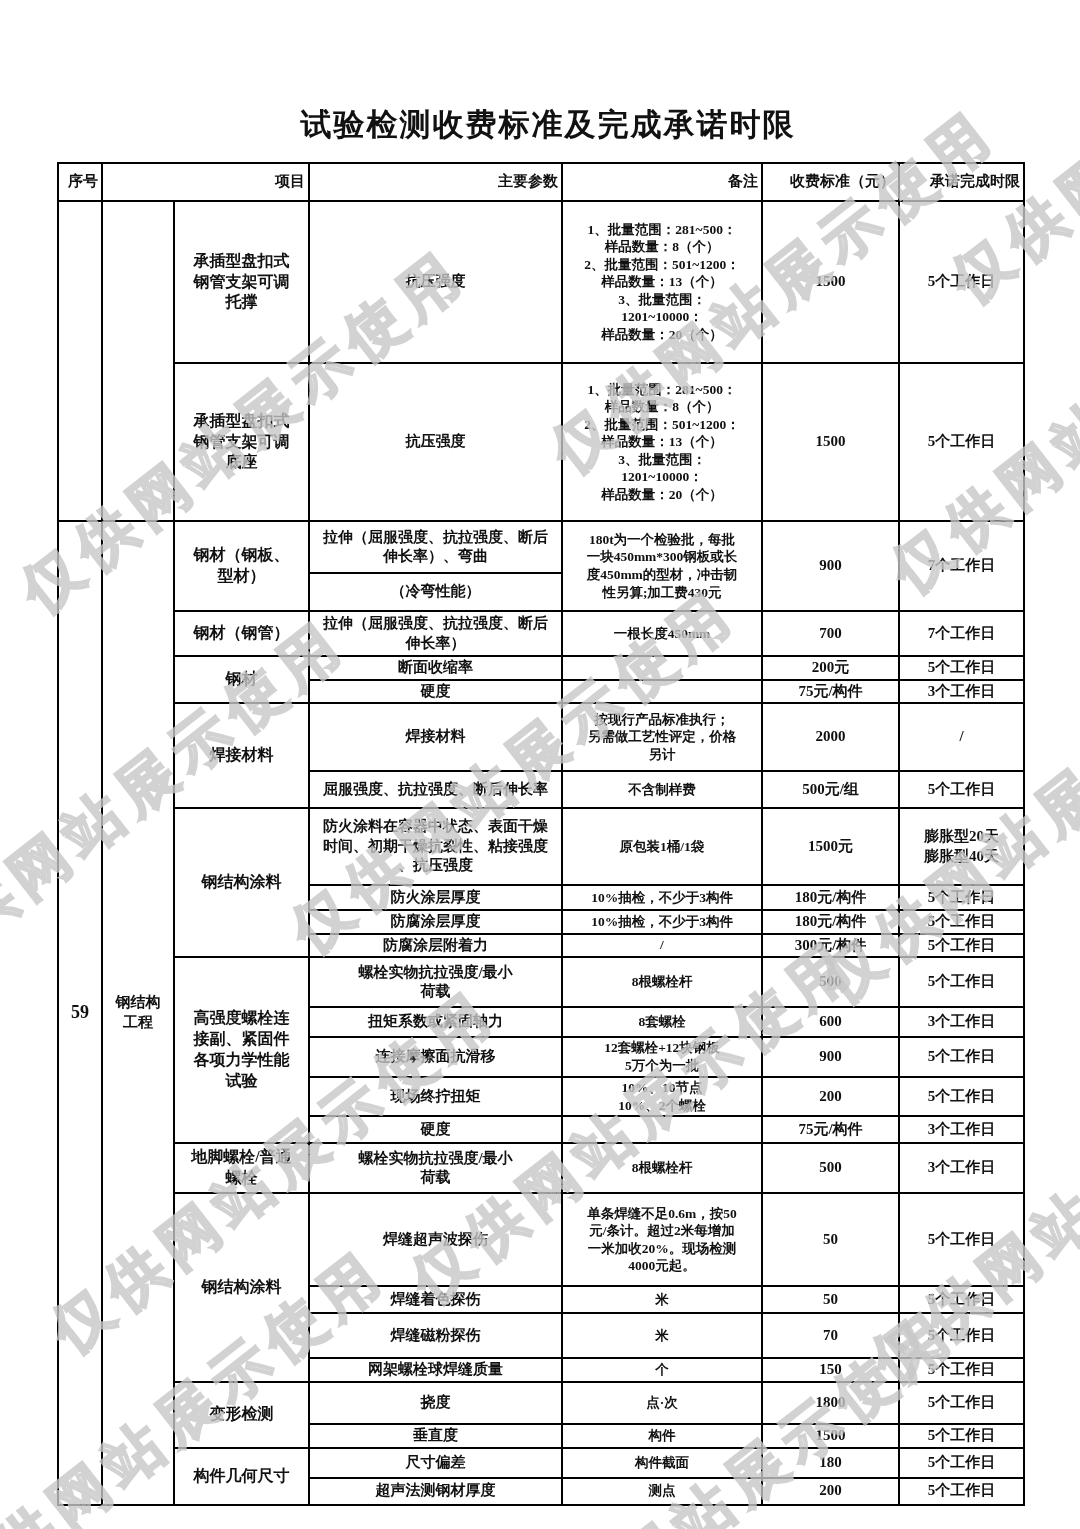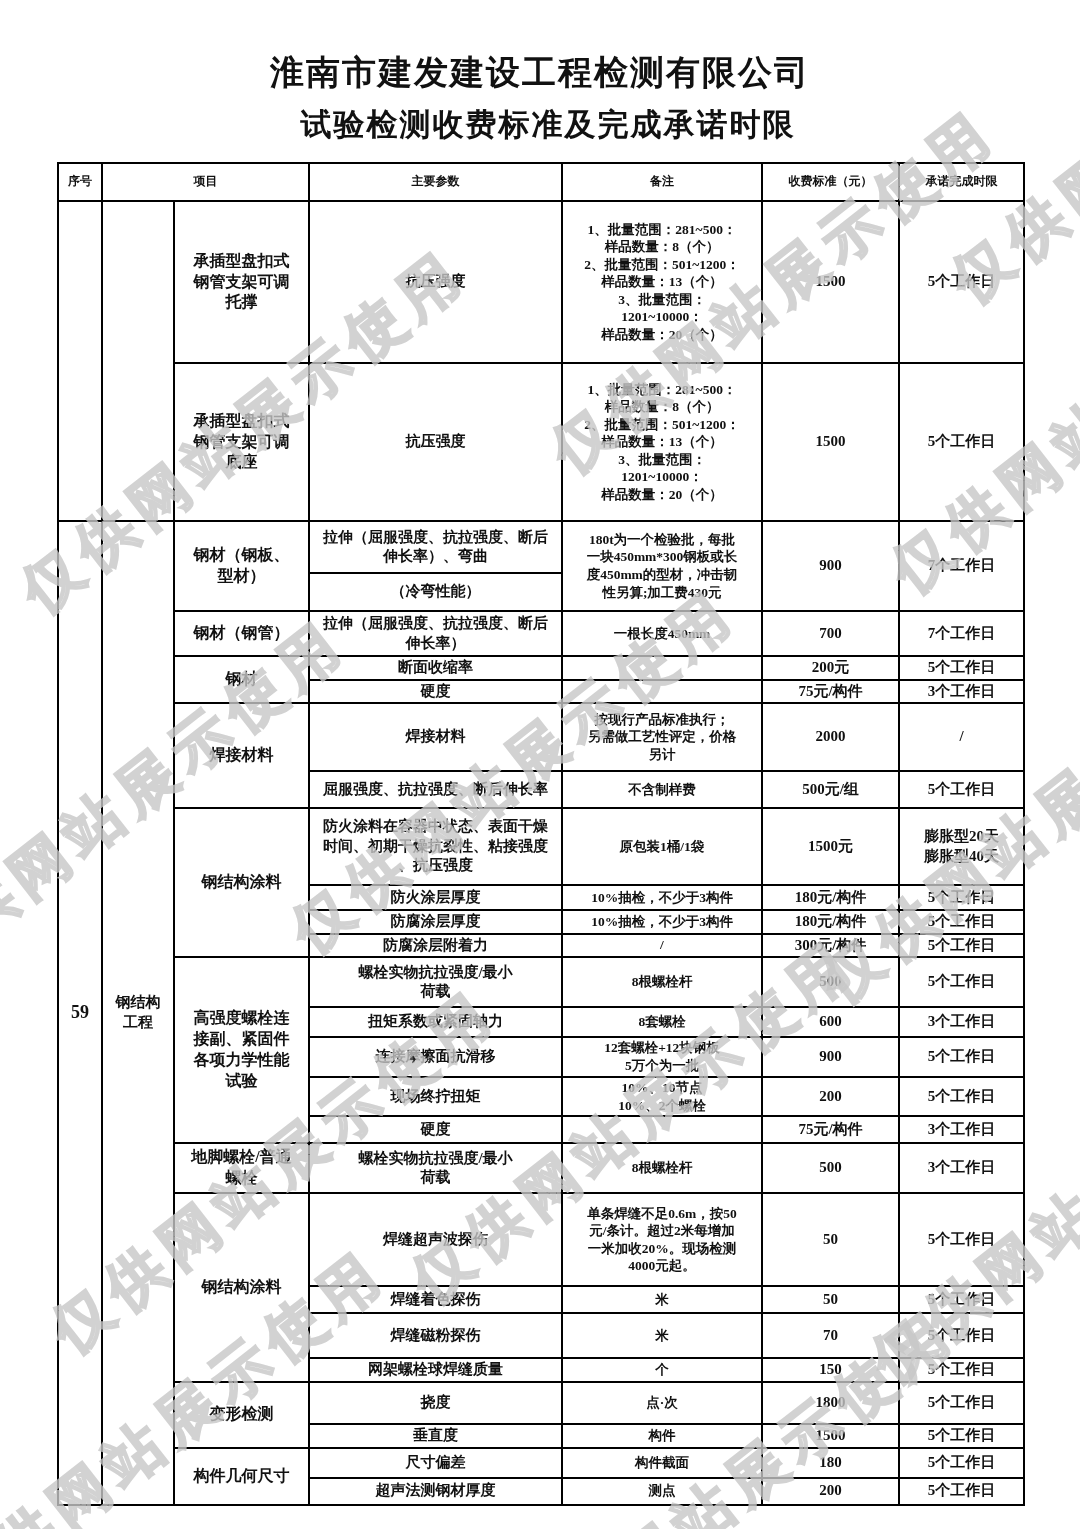--- a/index.html
+++ b/index.html
@@ -7,21 +7,21 @@
         font-family:"Liberation Serif","DejaVu Serif",serif;color:#111;overflow:hidden;margin:0 auto;}
   .title1{position:absolute;top:50px;left:0;width:100%;text-align:center;
           font-size:34px;font-weight:700;letter-spacing:2px;}
   .title2{position:absolute;top:104px;left:8px;width:100%;text-align:center;
           font-size:31px;font-weight:700;letter-spacing:2px;}
   table.doc{position:absolute;left:57px;top:162px;width:966px;border-collapse:collapse;
             table-layout:fixed;z-index:2;}
   table.doc td,table.doc th{border:2px solid #000;padding:1px 3px;text-align:center;
             vertical-align:middle;white-space:pre-line;font-weight:600;line-height:1.3;
             overflow:hidden;}
-  table.doc th{font-size:12px;font-weight:700;}
+  table.doc th{font-size:15px;font-weight:700;text-align:right;}
   .serial{font-size:18px;}
   .category{font-size:15px;}
   .project{font-size:16px;}
   .param{font-size:15px;}
   .remark{font-size:13.5px;}
   .remark-left{text-align:left;line-height:1.52;padding-left:5px;}
   .fee{font-size:15px;}
   .time{font-size:15px;}
   .footer{position:absolute;top:1478px;left:0;width:100%;text-align:center;
           font-size:20px;font-weight:600;letter-spacing:3px;z-index:2;}
@@ -30,21 +30,20 @@
   .wm{position:absolute;font-family:"Liberation Sans","DejaVu Sans",sans-serif;
       font-size:58px;font-weight:700;letter-spacing:10px;white-space:nowrap;
       color:transparent;-webkit-text-stroke:2.5px #c7c7c7;
       transform:rotate(-38deg);transform-origin:left center;opacity:.8;}
 </style>
 </head>
 <body>
 
 <div class="page">
 
-  <div class="title1">淮南市建发建设工程检测有限公司</div>
   <div class="title2">试验检测收费标准及完成承诺时限</div>
 
   <table class="doc">
     <colgroup>
       <col style="width:44px">
         <col style="width:72px">
         <col style="width:135px">
       <col style="width:253px">
         <col style="width:200px">
         <col style="width:137px">

